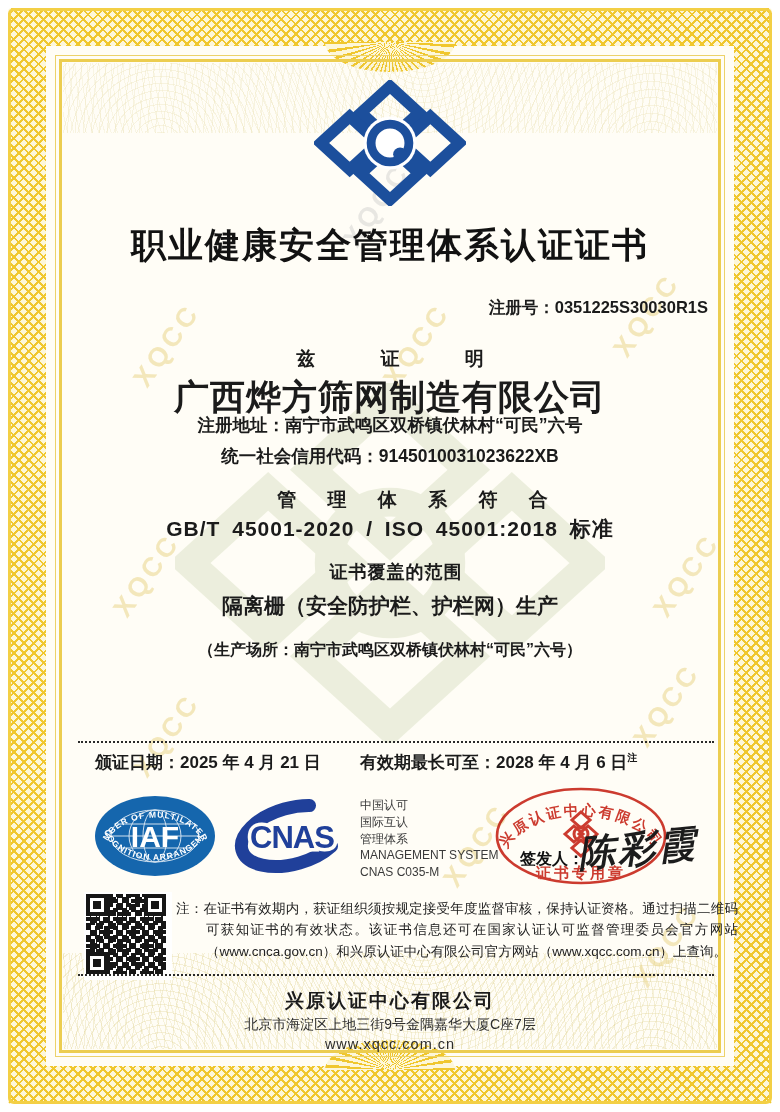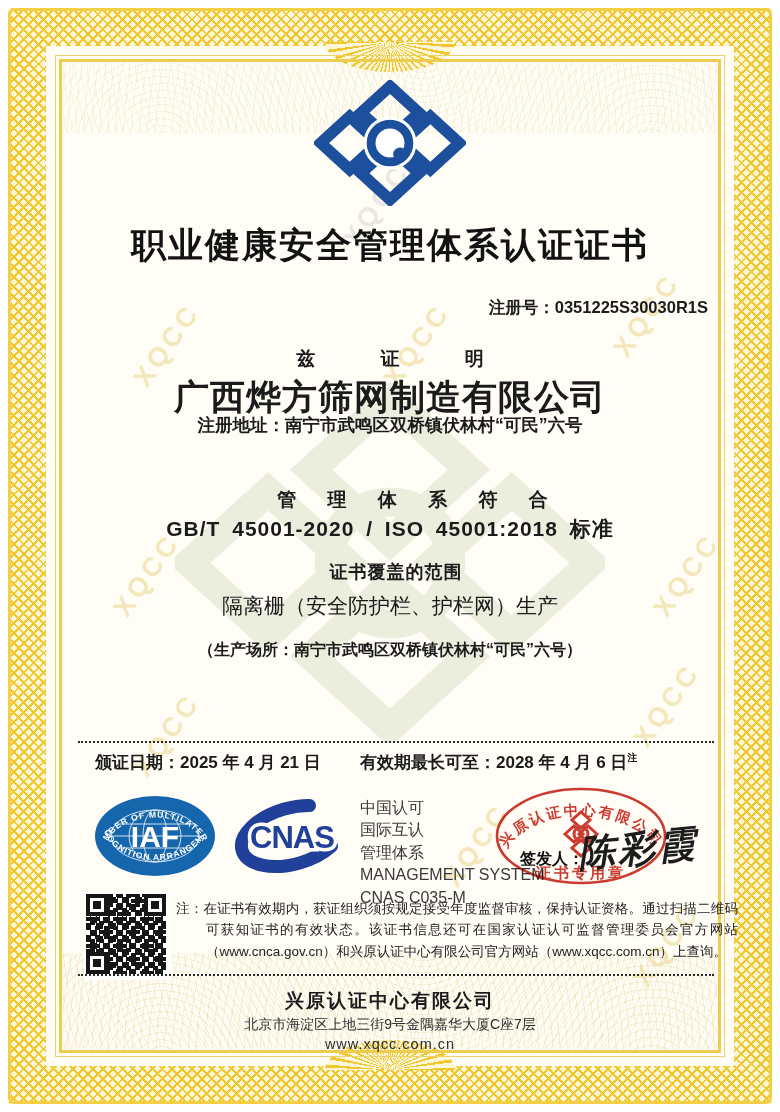--- a/index.html
+++ b/index.html
@@ -42,31 +42,31 @@
          font-weight:700;letter-spacing:30px;text-indent:30px;}
   .company{position:absolute;top:374px;left:0;right:0;text-align:center;
            font-size:35px;font-weight:800;letter-spacing:1px;}
   .addr{position:absolute;top:413px;left:0;right:0;text-align:center;font-size:17.5px;font-weight:700;}
   .credit{position:absolute;top:444px;left:0;right:0;text-align:center;font-size:17.5px;font-weight:600;}
   .sys-head{position:absolute;top:487px;left:0;right:0;text-align:center;font-size:19px;
             font-weight:700;letter-spacing:13px;text-indent:13px;margin-left:45px;}
   .standard{position:absolute;top:515px;left:0;right:0;text-align:center;font-size:21px;
             font-weight:800;letter-spacing:1px;word-spacing:5px;}
   .scope-head{position:absolute;top:560px;left:0;right:0;text-align:center;font-size:18px;font-weight:700;letter-spacing:1px;margin-left:12px;}
-  .scope{position:absolute;top:592px;left:0;right:0;text-align:center;font-size:21px;font-weight:400;}
+  .scope{position:absolute;top:592px;left:0;right:0;text-align:center;font-size:21px;font-weight:700;}
   .site{position:absolute;top:640px;left:0;right:0;text-align:center;font-size:16px;font-weight:700;}
   .dotline{position:absolute;left:78px;right:66px;border-top:2px dotted #2a2a2a;}
   .dl1{top:741px;} .dl2{top:974px;}
   .dates{position:absolute;top:751px;left:95px;right:80px;font-size:17px;font-weight:700;}
   .dates .right{position:absolute;left:265px;}
   .dates sup{font-size:10px;font-weight:700;}
   
   .iaf{position:absolute;left:93px;top:794px;}
   .cnas{position:absolute;left:233px;top:794px;}
-  .cnas-text{position:absolute;left:360px;top:797px;font-size:16px;line-height:1.4;color:#3a3a3a;}
+  .cnas-text{position:absolute;left:360px;top:797px;font-size:12px;line-height:1.4;color:#3a3a3a;}
   .seal{position:absolute;left:492px;top:786px;mix-blend-mode:multiply;}
   .issuer{position:absolute;left:520px;top:849px;font-size:16px;font-weight:700;color:#111;}
   .signature{position:absolute;left:578px;top:824px;font-size:37px;font-weight:700;font-style:italic;
              font-family:"DejaVu Serif","Liberation Serif",serif;transform:rotate(-5deg);
              letter-spacing:3px;color:#1c1c1c;}
   
   .qr{position:absolute;left:84px;top:892px;width:84px;height:84px;background:#fff;padding:2px;}
   .qr-pat{position:relative;width:80px;height:80px;
     background:
       repeating-conic-gradient(#161616 0% 25%,rgba(0,0,0,0) 0% 50%) 0 0/9px 9px,
@@ -132,20 +132,21 @@
       <circle cx="68" cy="59" r="5.5" fill="#1c4f9c"></circle>
     </svg>
   </div>
 
   <div class="title">职业健康安全管理体系认证证书</div>
   <div class="regno"><span>注册号：</span><span>0351225S30030R1S</span></div>
 
   <div class="proof">兹 证 明</div>
   <div class="company">广西烨方筛网制造有限公司</div>
   <div class="addr">注册地址：南宁市武鸣区双桥镇伏林村“可民”六号</div>
+  <div class="credit">统一社会信用代码：9145010031023622XB</div>
 
   <div class="sys-head">管 理 体 系 符 合</div>
   <div class="standard">GB/T 45001-2020 / ISO 45001:2018 标准</div>
 
   <div class="scope-head">证书覆盖的范围</div>
   <div class="scope">隔离栅（安全防护栏、护栏网）生产</div>
   <div class="site">（生产场所：南宁市武鸣区双桥镇伏林村“可民”六号）</div>
 
   <div class="dotline dl1"></div>
   <div class="dates">

